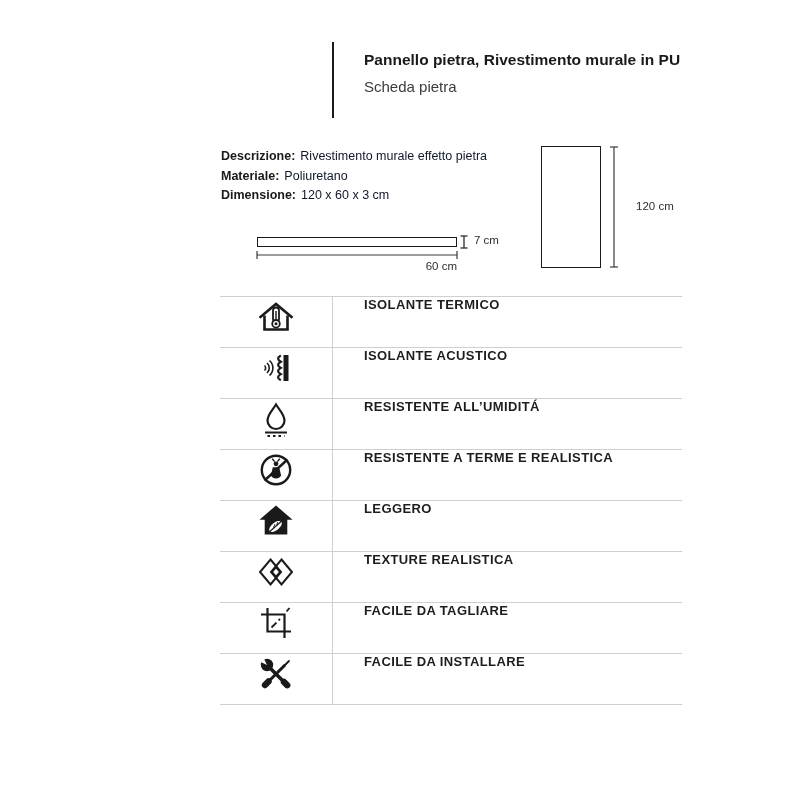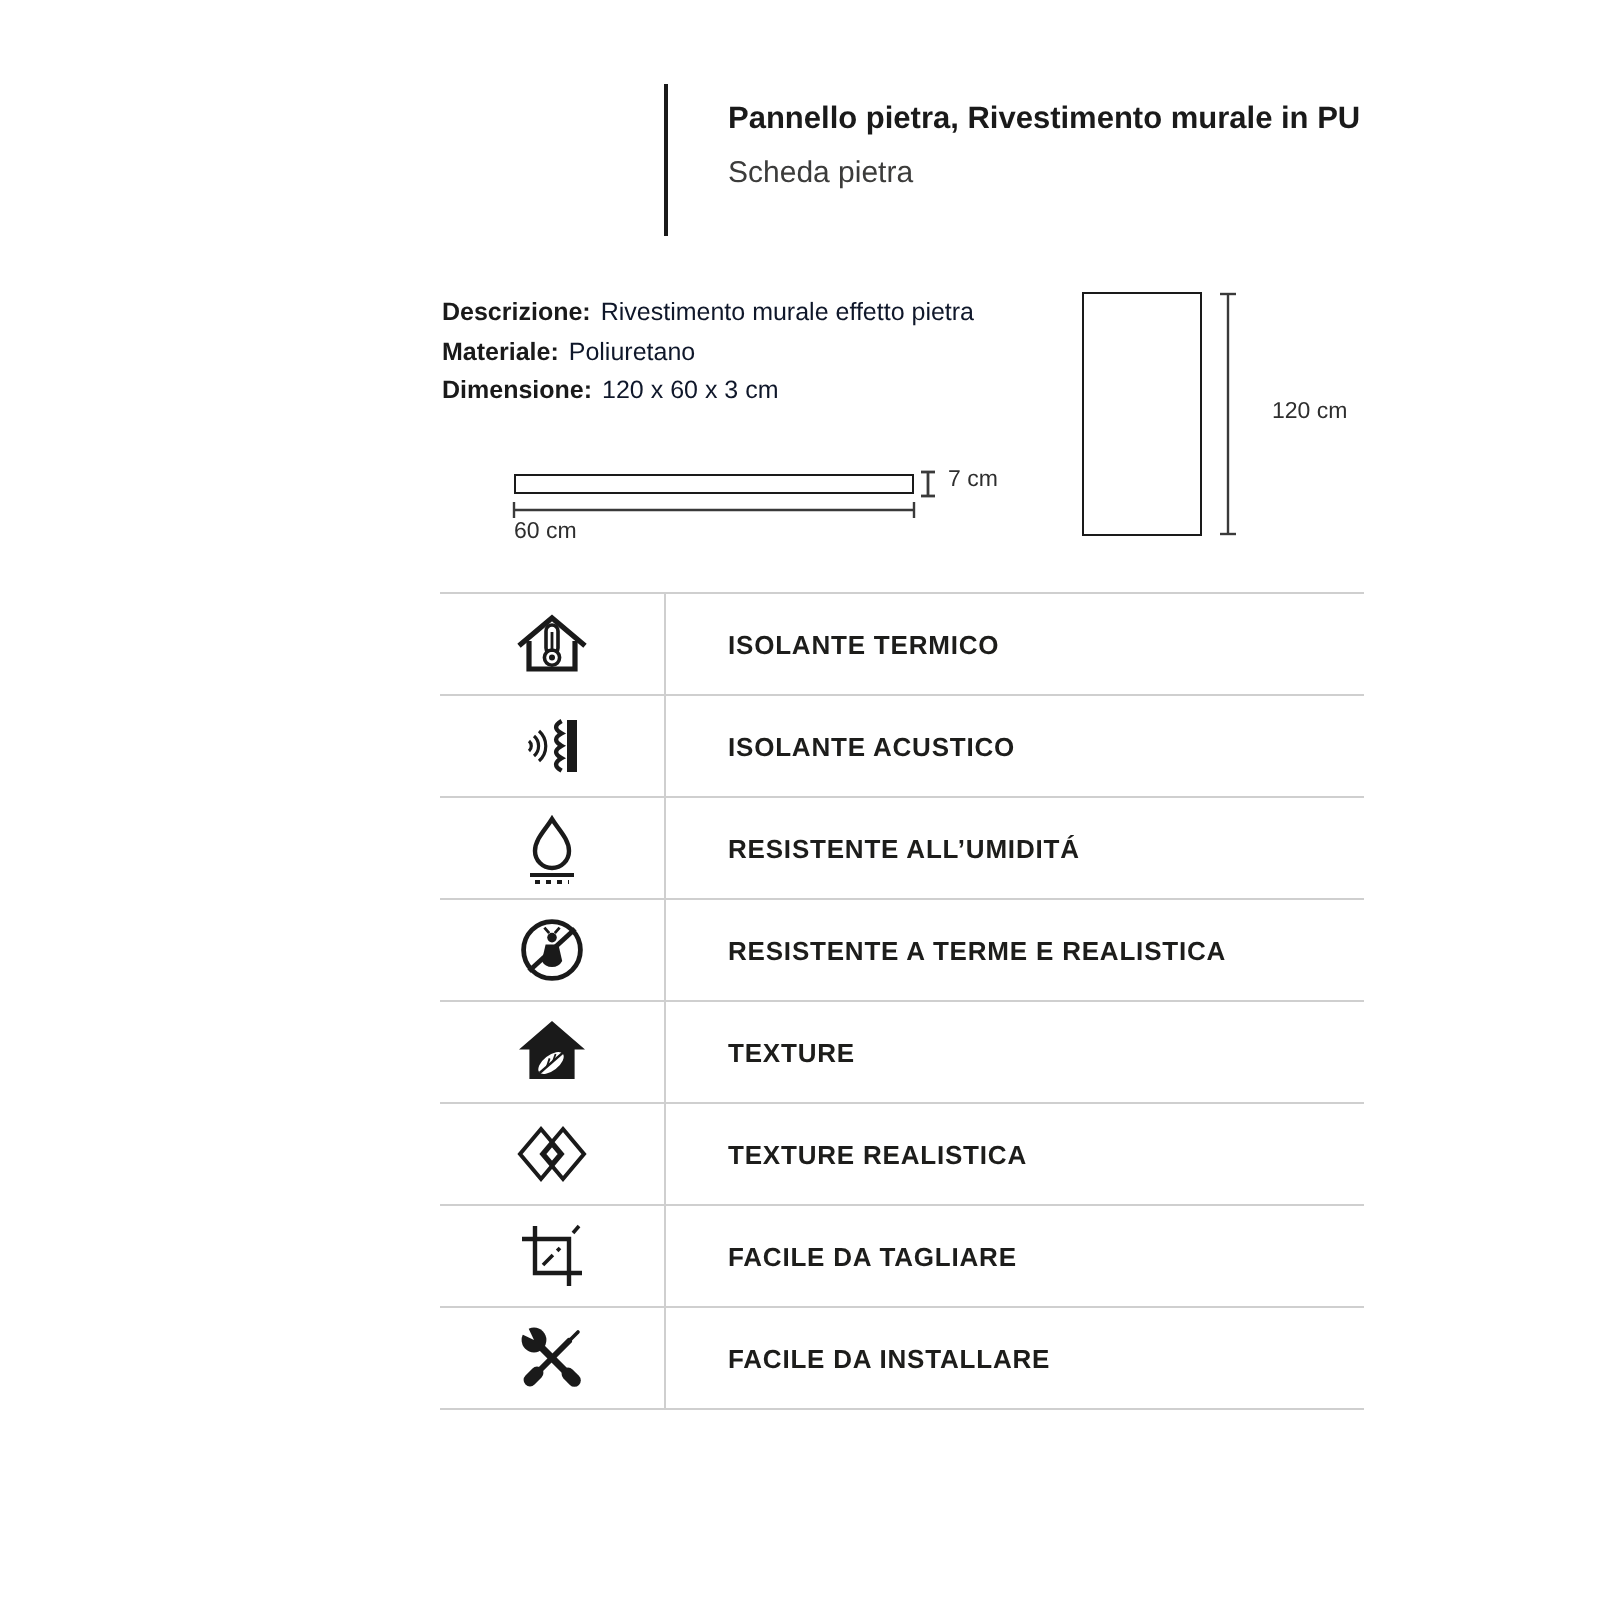--- a/index.html
+++ b/index.html
@@ -18,26 +18,26 @@
   .spec-list { position:absolute; left:167px; top:147px; }
   .spec-line { font-size:12.5px; line-height:19.5px; white-space:nowrap; }
   .spec-label { font-weight:bold; color:#1a1a1a; margin-right:5px; }
   .spec-value { color:#0f172a; }
   
   .side-rect { position:absolute; left:203px; top:237px; width:200px; height:10px; border:1.5px solid #1a1a1a; background:#fff; }
   .front-rect { position:absolute; left:487px; top:146px; width:60px; height:122px; border:1.5px solid #1a1a1a; background:#fff; }
   .measure-svg { position:absolute; display:block; }
   .dim-label { position:absolute; font-size:11.5px; color:#2e2e2e; white-space:nowrap; }
   .thickness-label { left:420px; top:234px; }
-  .width-label { left:203px; top:260px; width:200px; text-align:left; }
+  .width-label { left:203px; top:260px; width:200px; text-align:right; }
   .height-label { left:582px; top:200px; }
   
   .feature-table { position:absolute; left:166px; top:296px; width:462px; border-top:1px solid #cfcfcf; }
   .feature-divider { position:absolute; left:112px; top:0; bottom:0; width:1px; background:#cfcfcf; }
-  .feature-row { display:flex; align-items:center; height:51px; border-bottom:1px solid #cfcfcf; }
+  .feature-row { display:flex; align-items:flex-start; height:51px; border-bottom:1px solid #cfcfcf; }
   .feature-icon { width:112px; display:flex; justify-content:center; align-items:center; flex:none; }
   .feature-icon svg { width:40px; height:40px; display:block; }
   .feature-label { padding-left:32px; font-weight:bold; font-size:13px; letter-spacing:0.4px; color:#1d1d1b; white-space:nowrap; }
 </style>
 </head>
 <body>
 
 <div class="page">
 
   <div class="header-divider"></div>
@@ -126,21 +126,21 @@
       <div class="feature-row">
         <div class="feature-icon">
           <svg viewBox="0 0 40 40">
     <path d="M20 4.5 L3.5 18.7 H8.7 V33.5 H31.3 V18.7 H36.5 Z" fill="#1a1a1a"></path>
     <ellipse cx="19.5" cy="25.5" rx="7.5" ry="3.8" transform="rotate(-38 19.5 25.5)" fill="#ffffff"></ellipse>
     <line x1="13.8" y1="30.5" x2="25.5" y2="20.3" stroke="#1a1a1a" stroke-width="1.2"></line>
     <line x1="17.5" y1="27.2" x2="18.8" y2="23.2" stroke="#1a1a1a" stroke-width="0.9"></line>
     <line x1="20.5" y1="24.6" x2="21.8" y2="21" stroke="#1a1a1a" stroke-width="0.9"></line>
   </svg>
         </div>
-        <div class="feature-label">TEXTURE</div>
+        <div class="feature-label">LEGGERO</div>
       </div>
       <div class="feature-row">
         <div class="feature-icon">
           <svg viewBox="0 0 40 40">
     <path d="M14.5 7.5 L25 20 L14.5 32.5 L4 20 Z" fill="none" stroke="#1a1a1a" stroke-width="2"></path>
     <path d="M25.5 7.5 L36 20 L25.5 32.5 L15 20 Z" fill="none" stroke="#1a1a1a" stroke-width="2"></path>
     <path d="M20 15.5 L23.8 20 L20 24.5 L16.2 20 Z" fill="none" stroke="#1a1a1a" stroke-width="1.5"></path>
   </svg>
         </div>
         <div class="feature-label">TEXTURE REALISTICA</div>

